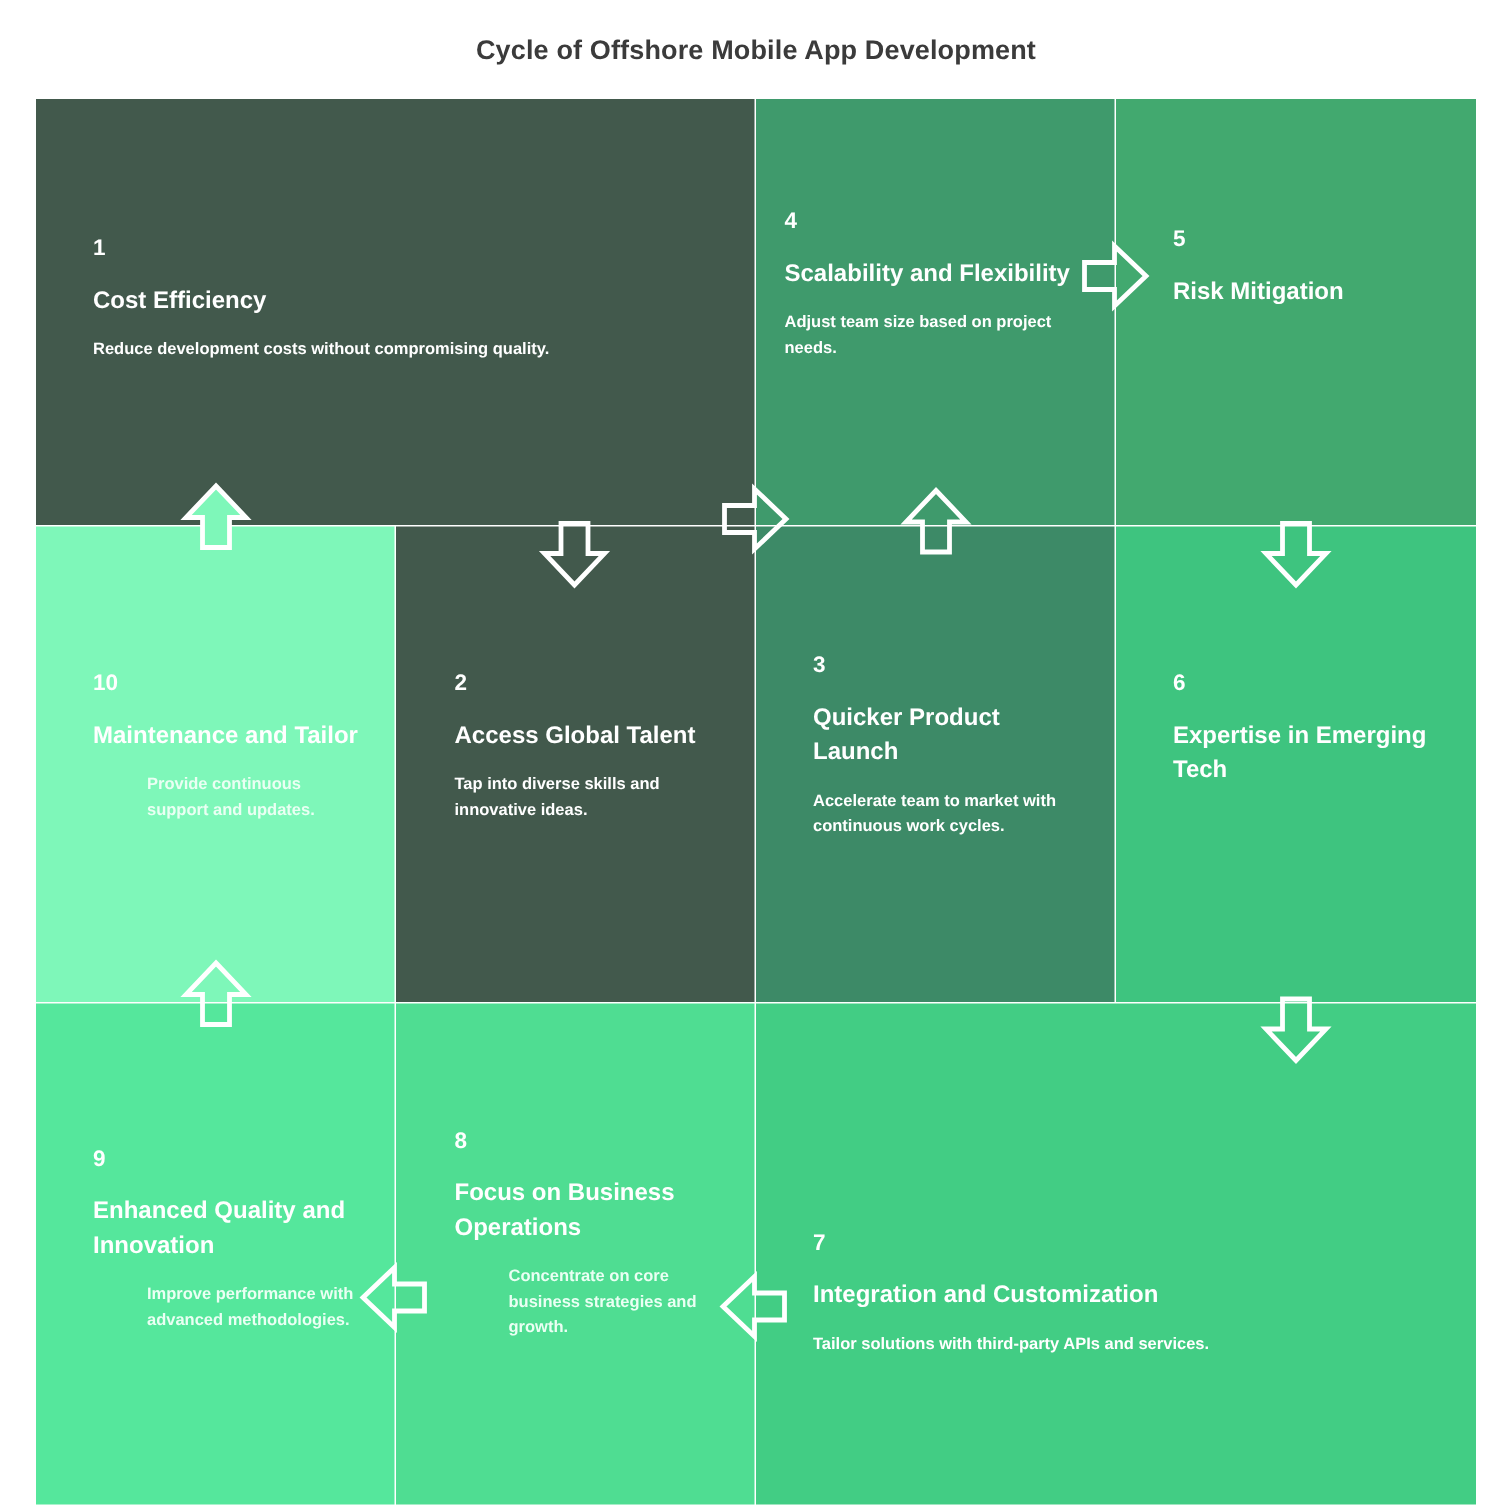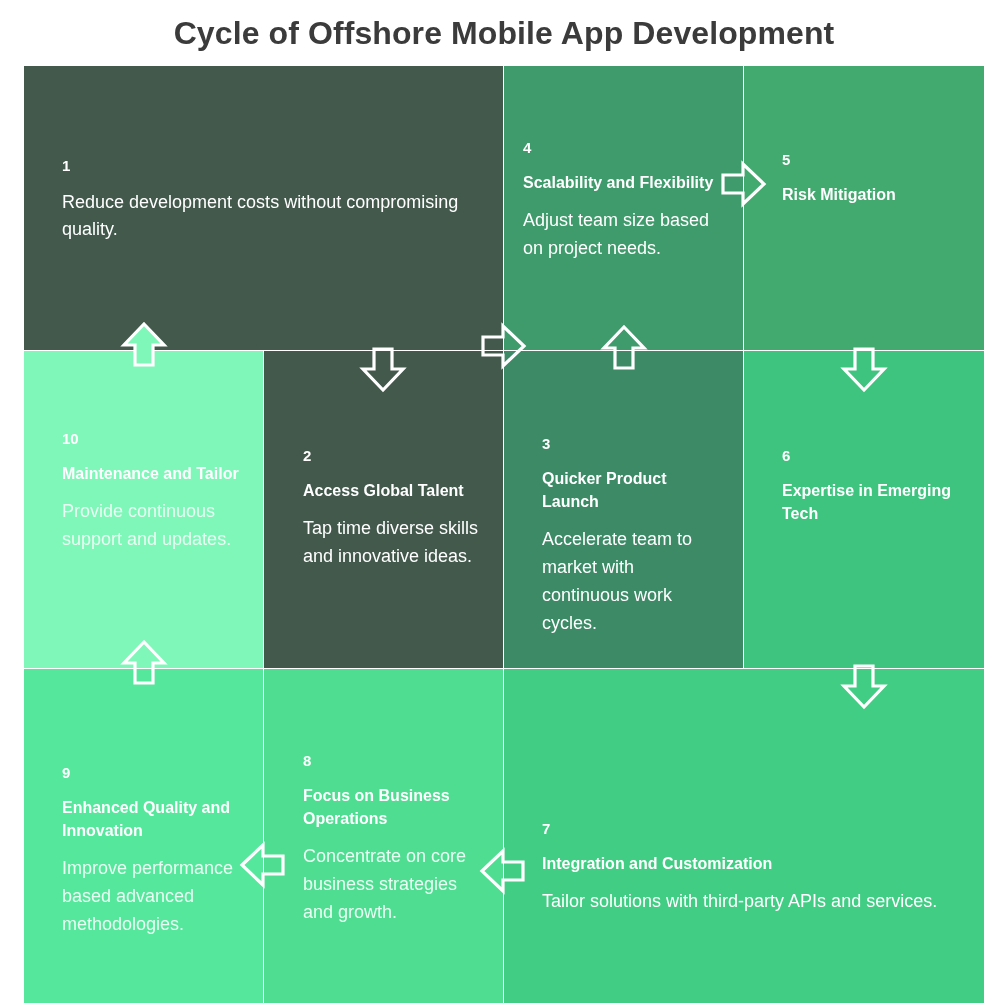--- a/index.html
+++ b/index.html
@@ -26,21 +26,21 @@
     position: absolute;
     left: 0;
     top: 0;
     width: 1008px;
     height: 66px;
     display: flex;
     align-items: center;
     justify-content: center;
   }
   .title-text {
-    font-size: 32px;
+    font-size: 18px;
     font-weight: bold;
     color: #3b3b3b;
     letter-spacing: 0.1px;
     text-align: center;
     white-space: nowrap;
   }
 
   
   .grid {
     position: absolute;
@@ -73,49 +73,49 @@
     margin-bottom: 14px;
   }
   .head {
     font-size: 16px;
     font-weight: bold;
     color: #ffffff;
     line-height: 1.45;
     margin-bottom: 13px;
   }
   .desc {
-    font-size: 18px;
-    font-weight: normal;
+    font-size: 11px;
+    font-weight: bold;
     color: #ffffff;
     line-height: 1.55;
   }
   
   .pale .num, .pale .head { color: #ffffff; }
-  .pale .desc { color: #eafff3; }
+  .pale .desc { color: #eafff3; margin-left: 36px; }
 
   
   #cell-1  { left: 0;    top: 0;    width: 479px; height: 284px; }
   #cell-4  { left: 480px; top: 0;   width: 239px; height: 284px; }
   #cell-5  { left: 720px; top: 0;   width: 240px; height: 284px; }
 
   #cell-10 { left: 0;    top: 285px; width: 239px; height: 317px; }
   #cell-2  { left: 240px; top: 285px; width: 239px; height: 317px; }
   #cell-3  { left: 480px; top: 285px; width: 239px; height: 317px; }
   #cell-6  { left: 720px; top: 285px; width: 240px; height: 317px; }
 
   #cell-9  { left: 0;    top: 603px; width: 239px; height: 334px; }
   #cell-8  { left: 240px; top: 603px; width: 239px; height: 334px; }
   #cell-7  { left: 480px; top: 603px; width: 480px; height: 334px; }
 
   
   #cell-1  .cell-inner { top: 92px;  padding: 0 38px 0 38px; }
   #cell-4  .cell-inner { top: 74px;  padding: 0 22px 0 19px; }
   #cell-5  .cell-inner { top: 86px;  padding: 0 22px 0 38px; }
 
-  #cell-10 .cell-inner { top: 80px;  padding: 0 22px 0 38px; }
+  #cell-10 .cell-inner { top: 97px;  padding: 0 22px 0 38px; }
   #cell-2  .cell-inner { top: 97px;  padding: 0 22px 0 39px; }
   #cell-3  .cell-inner { top: 85px;  padding: 0 22px 0 38px; }
   #cell-6  .cell-inner { top: 97px;  padding: 0 22px 0 38px; }
 
   #cell-9  .cell-inner { top: 96px;  padding: 0 22px 0 38px; }
   #cell-8  .cell-inner { top: 84px;  padding: 0 22px 0 39px; }
   #cell-7  .cell-inner { top: 152px; padding: 0 22px 0 38px; }
 
   
   .arrow {
@@ -131,20 +131,21 @@
 
   <div class="title-bar">
     <div class="title-text">Cycle of Offshore Mobile App Development</div>
   </div>
 
   <div class="grid">
 
     <div class="cell" id="cell-1" style="background:#42594c;">
       <div class="cell-inner">
         <div class="num">1</div>
+        <div class="head">Cost Efficiency</div>
         <div class="desc">Reduce development costs without compromising quality.</div>
       </div>
     </div>
 
     <div class="cell" id="cell-4" style="background:#3f9a6c;">
       <div class="cell-inner">
         <div class="num">4</div>
         <div class="head">Scalability and Flexibility</div>
         <div class="desc">Adjust team size based on project needs.</div>
       </div>
@@ -162,21 +163,21 @@
         <div class="num">10</div>
         <div class="head">Maintenance and Tailor</div>
         <div class="desc">Provide continuous support and updates.</div>
       </div>
     </div>
 
     <div class="cell" id="cell-2" style="background:#42594c;">
       <div class="cell-inner">
         <div class="num">2</div>
         <div class="head">Access Global Talent</div>
-        <div class="desc">Tap time diverse skills and innovative ideas.</div>
+        <div class="desc">Tap into diverse skills and innovative ideas.</div>
       </div>
     </div>
 
     <div class="cell" id="cell-3" style="background:#3d8a67;">
       <div class="cell-inner">
         <div class="num">3</div>
         <div class="head">Quicker Product Launch</div>
         <div class="desc">Accelerate team to market with continuous work cycles.</div>
       </div>
     </div>
@@ -185,21 +186,21 @@
       <div class="cell-inner">
         <div class="num">6</div>
         <div class="head">Expertise in Emerging Tech</div>
       </div>
     </div>
 
     <div class="cell pale" id="cell-9" style="background:#55e79c;">
       <div class="cell-inner">
         <div class="num">9</div>
         <div class="head">Enhanced Quality and Innovation</div>
-        <div class="desc">Improve performance based advanced methodologies.</div>
+        <div class="desc">Improve performance with advanced methodologies.</div>
       </div>
     </div>
 
     <div class="cell pale" id="cell-8" style="background:#4fdd92;">
       <div class="cell-inner">
         <div class="num">8</div>
         <div class="head">Focus on Business Operations</div>
         <div class="desc">Concentrate on core business strategies and growth.</div>
       </div>
     </div>

